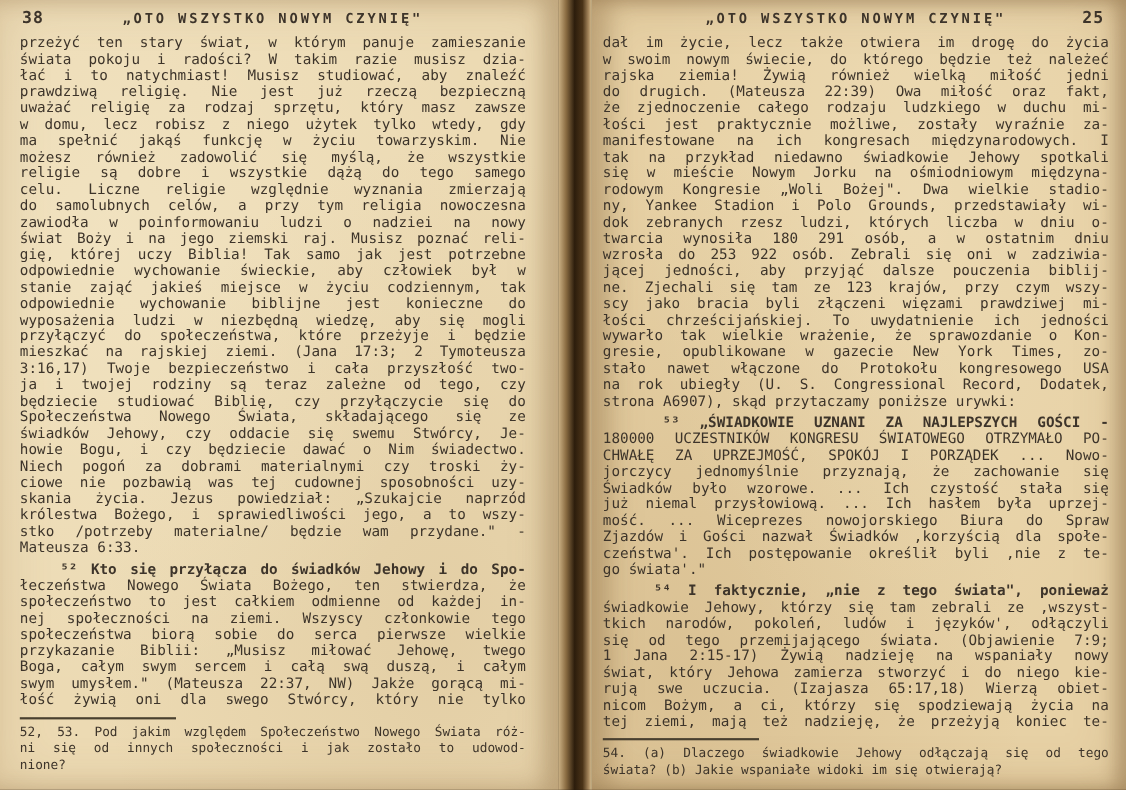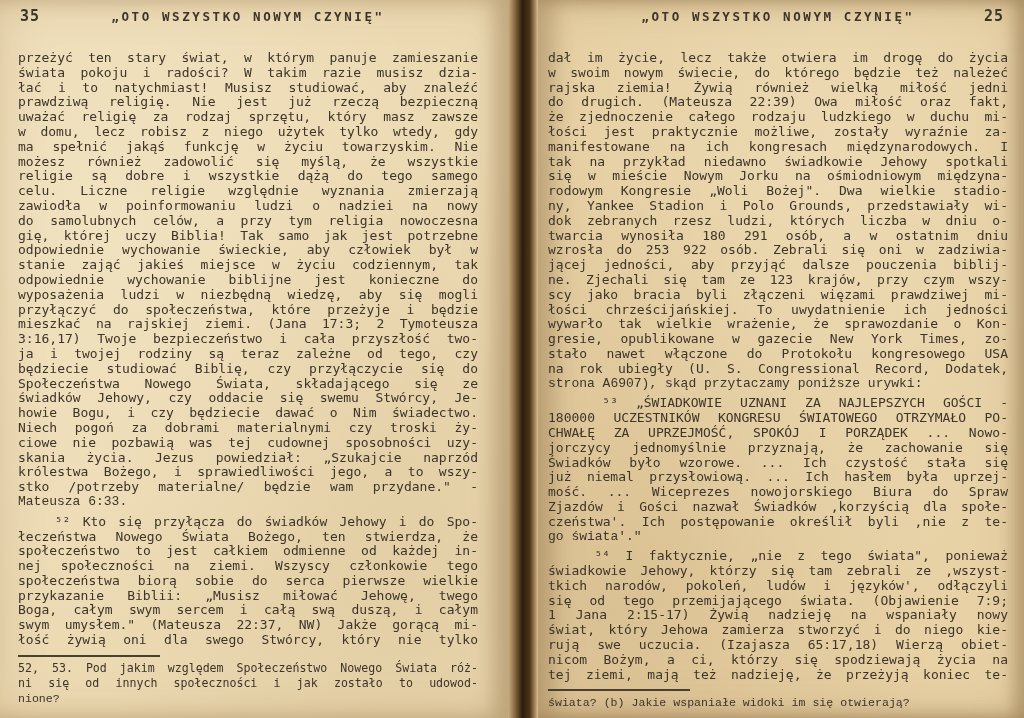--- a/index.html
+++ b/index.html
@@ -33,54 +33,55 @@
     padding:5px 16px 0 10px;
   }
   .pagehead{position:relative;height:25px;font-weight:bold;}
   .pagenum{position:absolute;top:2px;font-size:15px;letter-spacing:1px;}
   .pagenum.pn-left{left:2px;}
   .pagenum.pn-right{right:4px;text-align:center;}
   .runtitle{
     position:absolute;top:4px;left:0;right:0;text-align:center;
     font-size:12.5px;letter-spacing:2.6px;font-weight:bold;white-space:nowrap;
   }
-  .bodytext{margin-top:21px;}
+  .bodytext{margin-top:3px;}
   .line{
     font-size:13px;line-height:14.8px;
     text-align:justify;white-space:normal;
   }
   .line.just{text-align-last:justify;}
-  .line.nojust{text-align-last:left;font-family:Liberation Mono, monospace;}
-  .line.para{margin-top:5px;}
+  .line.nojust{text-align-last:left;}
+  .line.para{margin-top:5px;font-weight:bold;}
   .footrule{width:142px;border-top:2px solid #49402f;margin:7px 0 4px 0;}
   .footnotes .line{font-size:11.6px;line-height:15.2px;}
 </style>
 </head>
 <body>
 
 <div style="position:absolute;inset:0;">
 
   <div class="page page-left">
     <div class="pagehead">
-      <span class="pagenum pn-left">35</span>
+      <span class="pagenum pn-left">38</span>
       <span class="runtitle">„OTO WSZYSTKO NOWYM CZYNIĘ"</span>
     </div>
     <div class="bodytext">
         <div class="line just">przeżyć ten stary świat, w którym panuje zamieszanie</div>
         <div class="line just">świata pokoju i radości? W takim razie musisz dzia-</div>
         <div class="line just">łać i to natychmiast! Musisz studiować, aby znaleźć</div>
         <div class="line just">prawdziwą religię. Nie jest już rzeczą bezpieczną</div>
         <div class="line just">uważać religię za rodzaj sprzętu, który masz zawsze</div>
         <div class="line just">w domu, lecz robisz z niego użytek tylko wtedy, gdy</div>
         <div class="line just">ma spełnić jakąś funkcję w życiu towarzyskim. Nie</div>
         <div class="line just">możesz również zadowolić się myślą, że wszystkie</div>
         <div class="line just">religie są dobre i wszystkie dążą do tego samego</div>
         <div class="line just">celu. Liczne religie względnie wyznania zmierzają</div>
+        <div class="line just">do samolubnych celów, a przy tym religia nowoczesna</div>
         <div class="line just">zawiodła w poinformowaniu ludzi o nadziei na nowy</div>
-        <div class="line just">do samolubnych celów, a przy tym religia nowoczesna</div>
+        <div class="line just">świat Boży i na jego ziemski raj. Musisz poznać reli-</div>
         <div class="line just">gię, której uczy Biblia! Tak samo jak jest potrzebne</div>
         <div class="line just">odpowiednie wychowanie świeckie, aby człowiek był w</div>
         <div class="line just">stanie zająć jakieś miejsce w życiu codziennym, tak</div>
         <div class="line just">odpowiednie wychowanie biblijne jest konieczne do</div>
         <div class="line just">wyposażenia ludzi w niezbędną wiedzę, aby się mogli</div>
         <div class="line just">przyłączyć do społeczeństwa, które przeżyje i będzie</div>
         <div class="line just">mieszkać na rajskiej ziemi. (Jana 17:3; 2 Tymoteusza</div>
         <div class="line just">3:16,17) Twoje bezpieczeństwo i cała przyszłość two-</div>
         <div class="line just">ja i twojej rodziny są teraz zależne od tego, czy</div>
         <div class="line just">będziecie studiować Biblię, czy przyłączycie się do</div>
@@ -157,17 +158,18 @@
         <div class="line just">tkich narodów, pokoleń, ludów i języków', odłączyli</div>
         <div class="line just">się od tego przemijającego świata. (Objawienie 7:9;</div>
         <div class="line just">1 Jana 2:15-17) Żywią nadzieję na wspaniały nowy</div>
         <div class="line just">świat, który Jehowa zamierza stworzyć i do niego kie-</div>
         <div class="line just">rują swe uczucia. (Izajasza 65:17,18) Wierzą obiet-</div>
         <div class="line just">nicom Bożym, a ci, którzy się spodziewają życia na</div>
         <div class="line just">tej ziemi, mają też nadzieję, że przeżyją koniec te-</div>
       </div>
     <div class="footrule"></div>
     <div class="footnotes">
+        <div class="line just">54. (a) Dlaczego świadkowie Jehowy odłączają się od tego</div>
         <div class="line nojust">świata? (b) Jakie wspaniałe widoki im się otwierają?</div>
       </div>
   </div>
 
 </div>
 
 </body></html>

